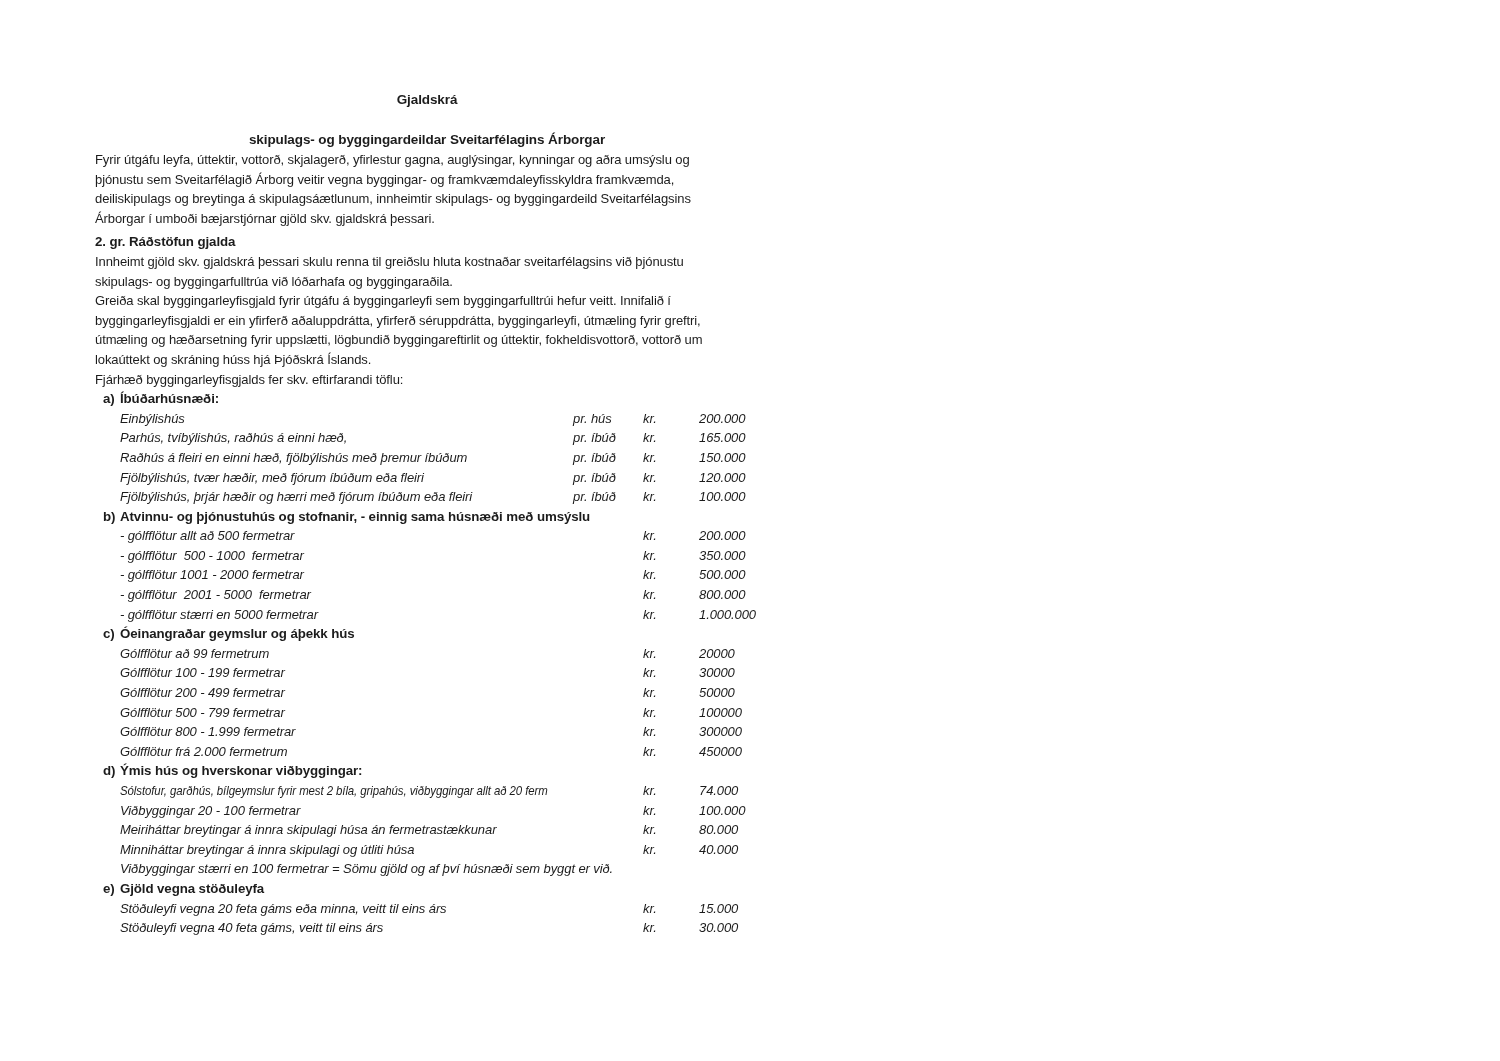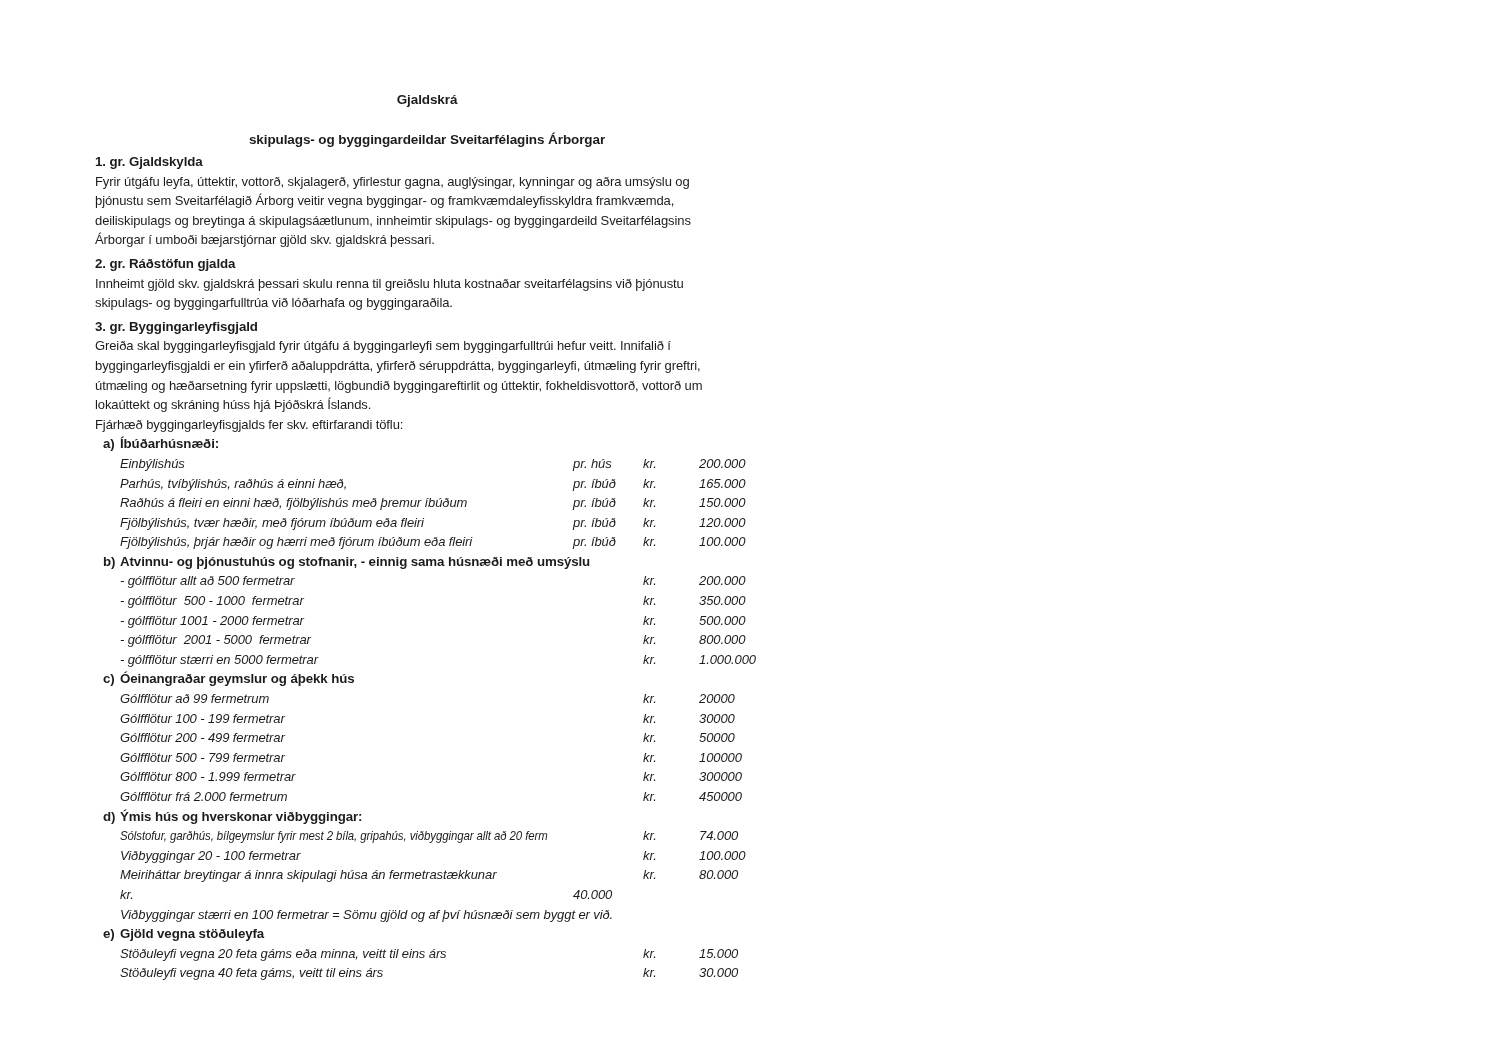--- a/index.html
+++ b/index.html
@@ -78,31 +78,29 @@
 </style>
 </head>
 <body>
 
 <div class="page">
   <div class="content">
 
     <div class="doc-title">Gjaldskrá</div>
     <div class="doc-subtitle">skipulags- og byggingardeildar Sveitarfélagins Árborgar</div>
 
-    <div class="gr-heading">1. gr. Gjaldskylda</div>
     <div class="para">Fyrir útgáfu leyfa, úttektir, vottorð, skjalagerð, yfirlestur gagna, auglýsingar, kynningar og aðra umsýslu og
 þjónustu sem Sveitarfélagið Árborg veitir vegna byggingar- og framkvæmdaleyfisskyldra framkvæmda,
 deiliskipulags og breytinga á skipulagsáætlunum, innheimtir skipulags- og byggingardeild Sveitarfélagsins
 Árborgar í umboði bæjarstjórnar gjöld skv. gjaldskrá þessari.</div>
 
     <div class="gr-heading spaced">2. gr. Ráðstöfun gjalda</div>
     <div class="para">Innheimt gjöld skv. gjaldskrá þessari skulu renna til greiðslu hluta kostnaðar sveitarfélagsins við þjónustu
 skipulags- og byggingarfulltrúa við lóðarhafa og byggingaraðila.</div>
 
-    <div class="gr-heading spaced">3. gr. Byggingarleyfisgjald</div>
     <div class="para">Greiða skal byggingarleyfisgjald fyrir útgáfu á byggingarleyfi sem byggingarfulltrúi hefur veitt. Innifalið í
 byggingarleyfisgjaldi er ein yfirferð aðaluppdrátta, yfirferð séruppdrátta, byggingarleyfi, útmæling fyrir greftri,
 útmæling og hæðarsetning fyrir uppslætti, lögbundið byggingareftirlit og úttektir, fokheldisvottorð, vottorð um
 lokaúttekt og skráning húss hjá Þjóðskrá Íslands.</div>
     <div class="para">Fjárhæð byggingarleyfisgjalds fer skv. eftirfarandi töflu:</div>
 
     <div class="fee-group">
       <div class="fee-group-heading">
         <span class="letter">a)</span><span>Íbúðarhúsnæði:</span>
       </div>
@@ -218,20 +216,21 @@
         <span class="label">Viðbyggingar 20 - 100 fermetrar</span>
         <span class="cur">kr.</span>
         <span class="amt">100.000</span>
       </div>
       <div class="fee-row no-unit">
         <span class="label">Meiriháttar breytingar á innra skipulagi húsa án fermetrastækkunar</span>
         <span class="cur">kr.</span>
         <span class="amt">80.000</span>
       </div>
       <div class="fee-row no-unit">
+        <span class="label">Minniháttar breytingar á innra skipulagi og útliti húsa</span>
         <span class="cur">kr.</span>
         <span class="amt">40.000</span>
       </div>
       <div class="fee-row no-unit">
         <span class="label">Viðbyggingar stærri en 100 fermetrar = Sömu gjöld og af því húsnæði sem byggt er við.</span>
         <span class="cur"></span>
         <span class="amt"></span>
       </div>
     </div>
 

